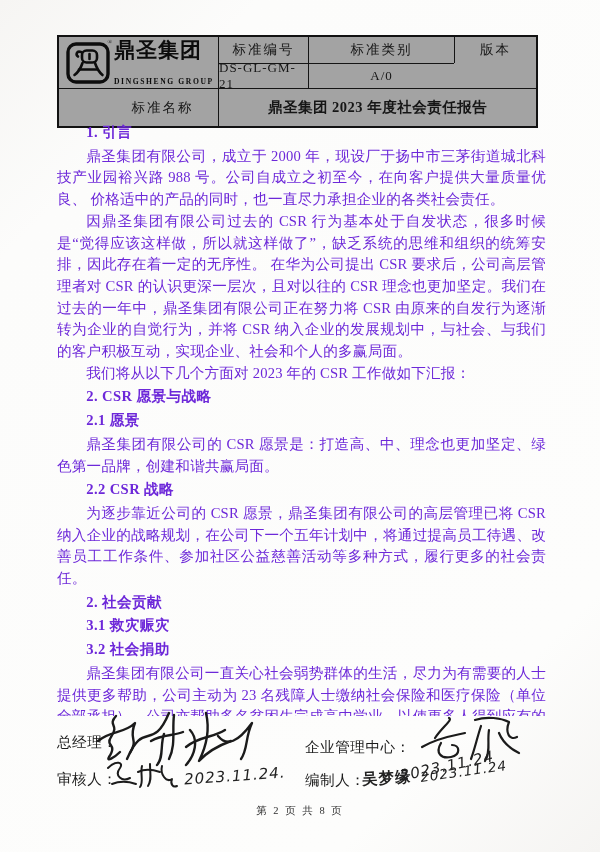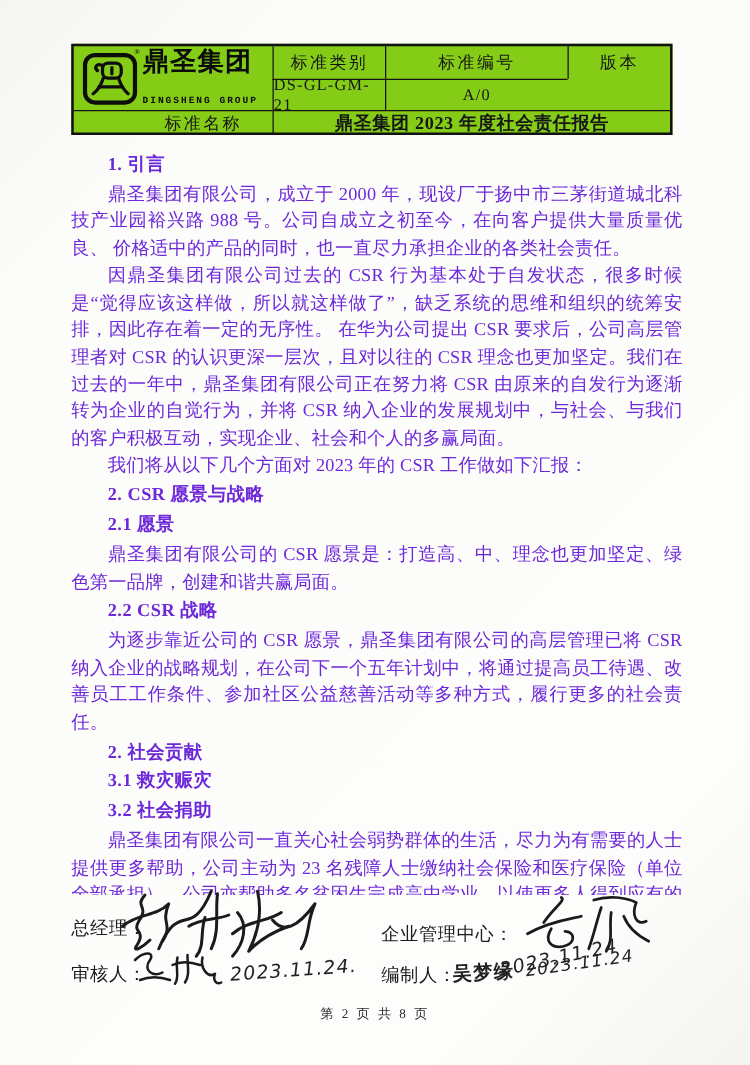--- a/index.html
+++ b/index.html
@@ -7,26 +7,26 @@
   body {
     position:relative;
     background:linear-gradient(135deg,#f6f5f3 0%,#fcfcfb 18%,#fdfdfc 82%,#f5f4f2 100%);
     font-family:"Liberation Serif", serif;
     color:#1f1f1f;
     overflow:hidden;
   }
 
   
   .hdr-table{
-    position:absolute; left:57px; top:35px; width:481px; height:73px;
+    position:absolute; left:57px; top:35px; width:481px; height:93px;
     border:2px solid #121212;
     display:grid;
     grid-template-columns:159px 90px 146px 1fr;
     grid-template-rows:26px 25px 1fr;
-    background:#84cc16;
+    background:#a3a3a3;
   }
   .cell{
     display:flex; align-items:center; justify-content:center;
     border-left:1px solid #151515; border-top:1px solid #151515;
     font-size:13.5px; letter-spacing:2px; color:#161616;
   }
   .cell.no-l{ border-left:none; } .cell.no-t{ border-top:none; }
   .cell.code{ letter-spacing:1px; font-size:13px; }
   .logo-cell{
     grid-row:1 / span 2; grid-column:1;
@@ -39,21 +39,21 @@
     font-weight:bold; letter-spacing:0.5px; font-size:14.5px;
   }
   .logo-mark{ position:relative; width:44px; height:42px; flex:0 0 auto; }
   .logo-reg{ position:absolute; right:-4px; top:-3px; font-size:6px; color:#111; }
   .logo-txt{ margin-left:4px; display:flex; flex-direction:column; line-height:1; }
   .logo-cn{
     font-family:"Liberation Sans", sans-serif; font-weight:bold;
     font-size:21px; letter-spacing:1px; color:#0c0c0c;
   }
   .logo-en{
-    font-family:Liberation Mono, monospace; font-weight:bold;
+    font-family:Liberation Serif, serif; font-weight:bold;
     font-size:7.6px; letter-spacing:1.6px; color:#0c0c0c; margin-top:18px;text-align:center;
   }
 
   
   .doc-body{
     position:absolute; left:57px; top:120px; width:489px; height:596px;
     font-size:14.6px; line-height:21.7px; text-align:justify;
     color:#6d28d9; letter-spacing:0.2px; overflow:hidden;
   }
   .doc-body p{ text-indent:2em; }
@@ -96,22 +96,22 @@
         </g>
       </svg>
       <span class="logo-reg">®</span>
     </span>
     <span class="logo-txt">
       <span class="logo-cn">鼎圣集团</span>
       <span class="logo-en">DINGSHENG GROUP</span>
     </span>
   </div>
 
+  <div class="cell no-t">标准编号</div>
   <div class="cell no-t">标准类别</div>
-  <div class="cell no-t">标准编号</div>
   <div class="cell no-t">版本</div>
 
   <div class="cell code">DS-GL-GM-21</div>
   <div class="cell code">A/0</div>
 
   <div class="cell name-cell no-l">标准名称</div>
   <div class="cell title-cell">鼎圣集团 2023 年度社会责任报告</div>
 </div>
 
 <div class="doc-body">

